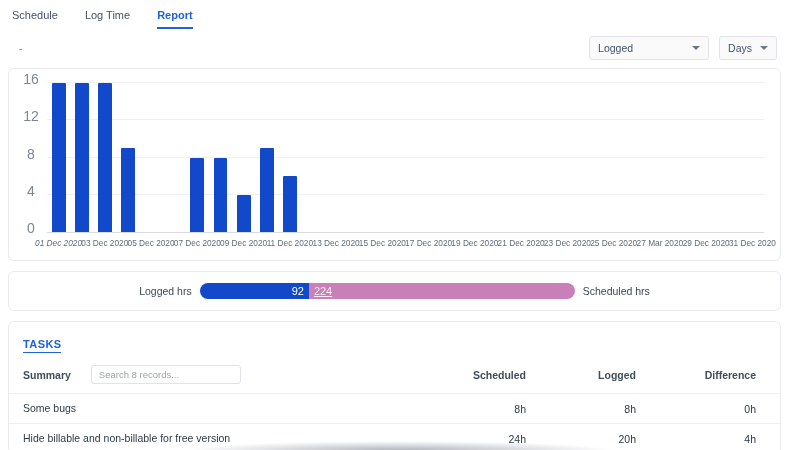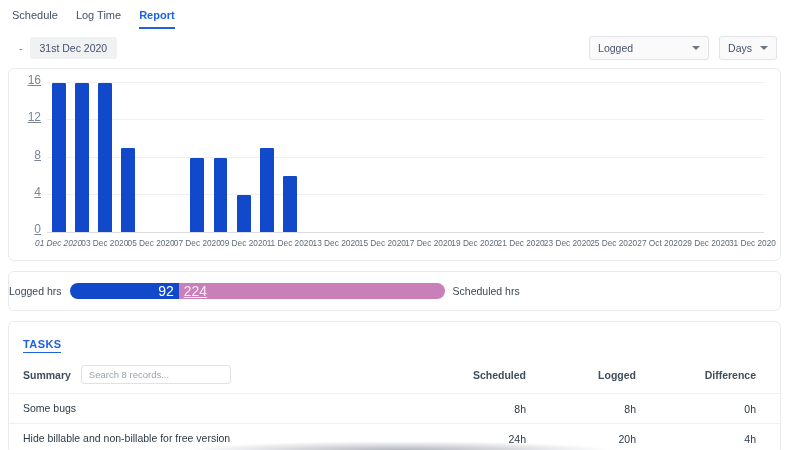--- a/index.html
+++ b/index.html
@@ -1,21 +1,21 @@
 <!DOCTYPE html>
 <html><head>
 <meta charset="utf-8">
 <style>
   * { box-sizing: border-box; margin: 0; padding: 0; }
   html, body { background: #fff; }
   body { font-family: "Liberation Sans", sans-serif; }
   .app { width: 789px; height: 450px; position: relative; overflow: hidden; background: #fff; color: #2e3a46; }
 
   
-  .tabs { display: flex; gap: 18px; padding: 9px 12px 0 12px; }
+  .tabs { display: flex; gap: 27px; padding: 9px 12px 0 12px; }
   .tab { font-size: 11px; color: #42526e; padding-bottom: 6px; cursor: pointer; }
   .tab.active { color: #1f62e0; font-weight: bold; border-bottom: 2px solid #1f62e0; }
 
   
   .filter-row { display: flex; align-items: center; padding: 7px 12px 8px 12px; }
   .chip { background: #f0f1f3; border-radius: 3px; padding: 5px 10px; font-size: 10.5px; color: #42526e; cursor: pointer; }
   .dash { margin: 0 7px; font-size: 10.5px; color: #6b7785; }
   .spacer { flex: 1; }
   .select { display: flex; align-items: center; justify-content: space-between; gap: 8px;
             background: #fafafb; border: 1px solid #e1e3e8; border-radius: 3px;
@@ -24,42 +24,42 @@
   .select-days { min-width: 56px; }
   .chev { width: 0; height: 0; border-left: 4px solid transparent; border-right: 4px solid transparent; border-top: 4px solid #6b7785; }
 
   
   .card { background: #fff; border: 1px solid #e8eaee; border-radius: 6px; margin: 0 8px 10px 8px; }
 
   
   .chart-card { padding: 14px 12px 8px 12px; }
   .chart-plot { position: relative; margin-left: 26px; margin-right: 4px; height: 150px; border-bottom: 1px solid #d9dcE0; }
   .gridline { position: absolute; left: 0; right: 0; height: 1px; background: #eef0f3; }
-  .y-label { position: absolute; left: -26px; width: 20px; text-align: right; font-size: 12px; color: #7a8694; text-decoration: underline; }
+  .y-label { position: absolute; left: -26px; width: 20px; text-align: center; font-size: 14px; color: #7a8694; }
   .bar { position: absolute; bottom: 0; border-radius: 1px 1px 0 0; }
   .x-labels { position: relative; height: 14px; margin-left: 26px; margin-right: 4px; margin-top: 5px; }
   .x-labels span { position: absolute; transform: translateX(-50%); white-space: nowrap; font-size: 8.3px; color: #5e6c7a; }
 
   
-  .progress-card { display: flex; align-items: center; justify-content: flex-start; gap: 8px; padding: 11px 0; }
+  .progress-card { display: flex; align-items: center; justify-content: center; gap: 8px; padding: 11px 0; }
   .p-label { font-size: 10.5px; color: #3c4854; }
   .progress-track { width: 375px; height: 16px; border-radius: 8px; overflow: hidden; display: flex; }
-  .seg { display: flex; align-items: center; color: #fff; font-size: 14px; }
+  .seg { display: flex; align-items: center; color: #fff; font-size: 11px; }
   .seg-logged { justify-content: flex-end; padding-right: 5px; }
   .seg-sched { justify-content: flex-start; padding-left: 5px; color: rgba(255,255,255,0.85); text-decoration: underline; }
 
   
   .tasks-card { padding-top: 12px; }
   .tasks-title { display: inline-block; margin: 0 0 10px 14px; color: #1f62e0; font-size: 11px; font-weight: bold;
                  letter-spacing: 0.4px; border-bottom: 1px solid #1f62e0; padding-bottom: 2px; }
   .t-row { display: grid; grid-template-columns: 1fr 110px 110px 120px; align-items: center;
            padding: 7px 24px 7px 14px; border-top: 1px solid #edeff1; font-size: 10.5px; color: #2e3a46; }
   .t-head { border-top: none; padding-top: 2px; padding-bottom: 9px; }
   .h-label { font-weight: bold; color: #404e5c; font-size: 10.5px; }
-  .t-summary-head { display: flex; align-items: center; gap: 10px; }
+  .t-summary-head { display: flex; align-items: center; gap: 20px; }
   .num { text-align: right; }
   .cell-summary { padding-right: 24px; line-height: 1.45; }
   .search-input { width: 150px; height: 19px; border: 1px solid #e0e2e6; border-radius: 3px;
                   font-size: 9.5px; padding: 2px 7px; color: #42526e; outline: none;
                   font-family: "Liberation Sans", sans-serif; }
   .search-input::placeholder { color: #9aa3ad; }
 
   .bottom-shadow { position: absolute; left: 185px; bottom: -11px; width: 430px; height: 20px;
                    background: radial-gradient(ellipse closest-side, rgba(45,55,75,0.4), rgba(45,55,75,0) 100%); }
 </style>
@@ -69,21 +69,20 @@
 <div class="app">
 
   <div class="tabs">
     <div class="tab">Schedule</div>
     <div class="tab">Log Time</div>
     <div class="tab active">Report</div>
   </div>
 
   <div class="filter-row">
     <span class="dash">-</span>
-    <div class="chip">31st Dec 2020</div>
     <div class="spacer"></div>
     <div class="select select-metric">
       <span>Logged</span>
       <span class="chev"></span>
     </div>
     <div class="select select-days">
       <span>Days</span>
       <span class="chev"></span>
     </div>
   </div>
@@ -116,21 +115,21 @@
         <span style="left: 20.9677%;">07 Dec 2020</span>
         <span style="left: 27.4194%;">09 Dec 2020</span>
         <span style="left: 33.871%;">11 Dec 2020</span>
         <span style="left: 40.3226%;">13 Dec 2020</span>
         <span style="left: 46.7742%;">15 Dec 2020</span>
         <span style="left: 53.2258%;">17 Dec 2020</span>
         <span style="left: 59.6774%;">19 Dec 2020</span>
         <span style="left: 66.129%;">21 Dec 2020</span>
         <span style="left: 72.5806%;">23 Dec 2020</span>
         <span style="left: 79.0323%;">25 Dec 2020</span>
-        <span style="left: 85.4839%;">27 Oct 2020</span>
+        <span style="left: 85.4839%;">27 Mar 2020</span>
         <span style="left: 91.9355%;">29 Dec 2020</span>
         <span style="left: 98.3871%;">31 Dec 2020</span>
       </div>
   </div>
 
   <div class="card progress-card">
     <span class="p-label">Logged hrs</span>
     <div class="progress-track">
       <div class="seg seg-logged" style="width: 29.1139%; background: rgb(18, 73, 203);">92</div>
       <div class="seg seg-sched" style="width: 70.8861%; background: rgb(201, 127, 184);">224</div>

